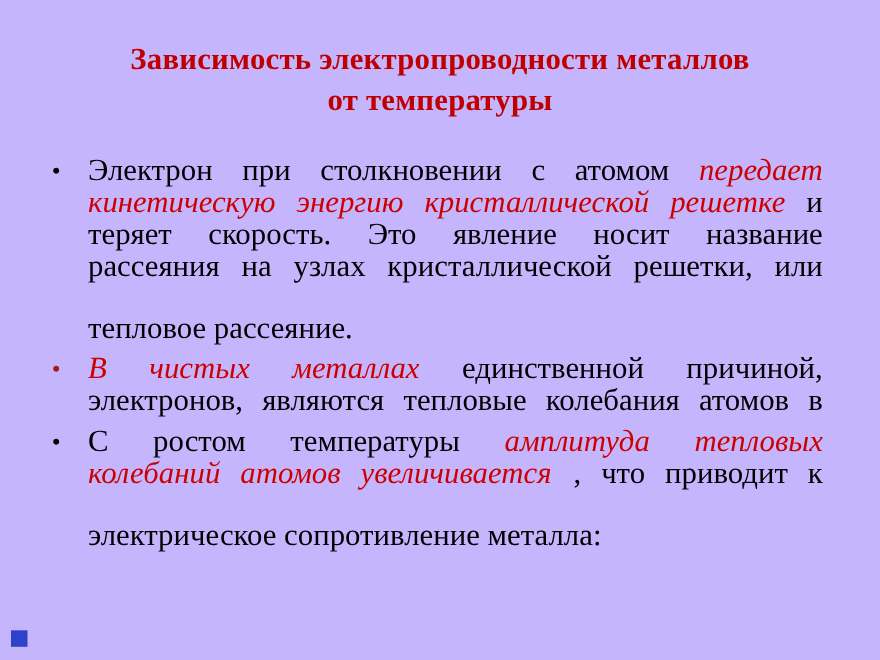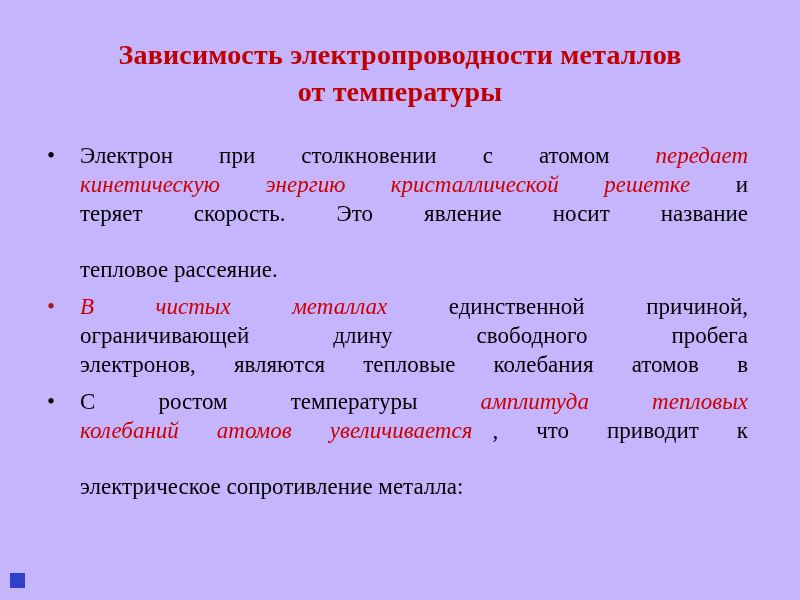--- a/index.html
+++ b/index.html
@@ -11,21 +11,21 @@
     position:absolute;top:36px;left:28px;right:28px;margin:0;
     text-align:center;font-size:28px;line-height:37px;font-weight:bold;
     letter-spacing:0.2px;
   }
   .body{position:absolute;left:42px;top:141px;width:706px;}
   .bullet-item{position:relative;padding-left:38px;margin-bottom:8px;}
   .bullet-dot{
     position:absolute;left:5px;top:0;font-size:23px;line-height:29px;
   }
   .line{
-    font-size:23px;line-height:29px;color:#000000;
+    font-size:28px;line-height:29px;color:#000000;
     text-align:justify;white-space:normal;
   }
   .line.j{text-align-last:justify;}
   .line.last{text-align-last:left;margin-top:27px;}
   .em{font-style:italic;}
   .corner-square{
     position:absolute;left:10px;bottom:12px;width:15px;height:15px;
   }
 </style>
 </head>
@@ -37,28 +37,28 @@
     <span>от температуры</span>
   </h1>
 
   <div class="body">
       <div class="bullet-item">
         <span class="bullet-dot" style="color: rgb(0, 0, 0);">•</span>
         <div>
           <div class="line j"><span class="t" style="color: rgb(0, 0, 0);">Электрон при столкновении с атомом </span><span class="em" style="color: rgb(204, 0, 0);">передает</span></div>
           <div class="line j"><span class="em" style="color: rgb(204, 0, 0);">кинетическую энергию кристаллической решетке</span><span class="t" style="color: rgb(0, 0, 0);"> и</span></div>
           <div class="line j"><span class="t" style="color: rgb(0, 0, 0);">теряет скорость. Это явление носит название</span></div>
+          <div class="line j"><span class="t" style="color: rgb(0, 0, 0);">рассеяния на узлах кристаллической решетки, или</span></div>
           <div class="line last"><span class="t" style="color: rgb(0, 0, 0);">тепловое рассеяние.</span></div>
         </div>
       </div>
       <div class="bullet-item">
         <span class="bullet-dot" style="color: rgb(165, 26, 26);">•</span>
         <div>
           <div class="line j"><span class="em" style="color: rgb(204, 0, 0);">В чистых металлах</span><span class="t" style="color: rgb(0, 0, 0);"> единственной причиной,</span></div>
-          <div class="line j"><span class="t" style="color: rgb(0, 0, 0);">ограничивающей длину свободного пробега</span></div>
           <div class="line j"><span class="t" style="color: rgb(0, 0, 0);">электронов, являются тепловые колебания атомов в</span></div>
         </div>
       </div>
       <div class="bullet-item">
         <span class="bullet-dot" style="color: rgb(0, 0, 0);">•</span>
         <div>
           <div class="line j"><span class="t" style="color: rgb(0, 0, 0);">С ростом температуры </span><span class="em" style="color: rgb(204, 0, 0);">амплитуда тепловых</span></div>
           <div class="line j"><span class="em" style="color: rgb(204, 0, 0);">колебаний атомов увеличивается</span><span class="t" style="color: rgb(0, 0, 0); margin-left: 20px;">, что приводит к</span></div>
           <div class="line last"><span class="t" style="color: rgb(0, 0, 0);">электрическое сопротивление металла:</span></div>
         </div>

